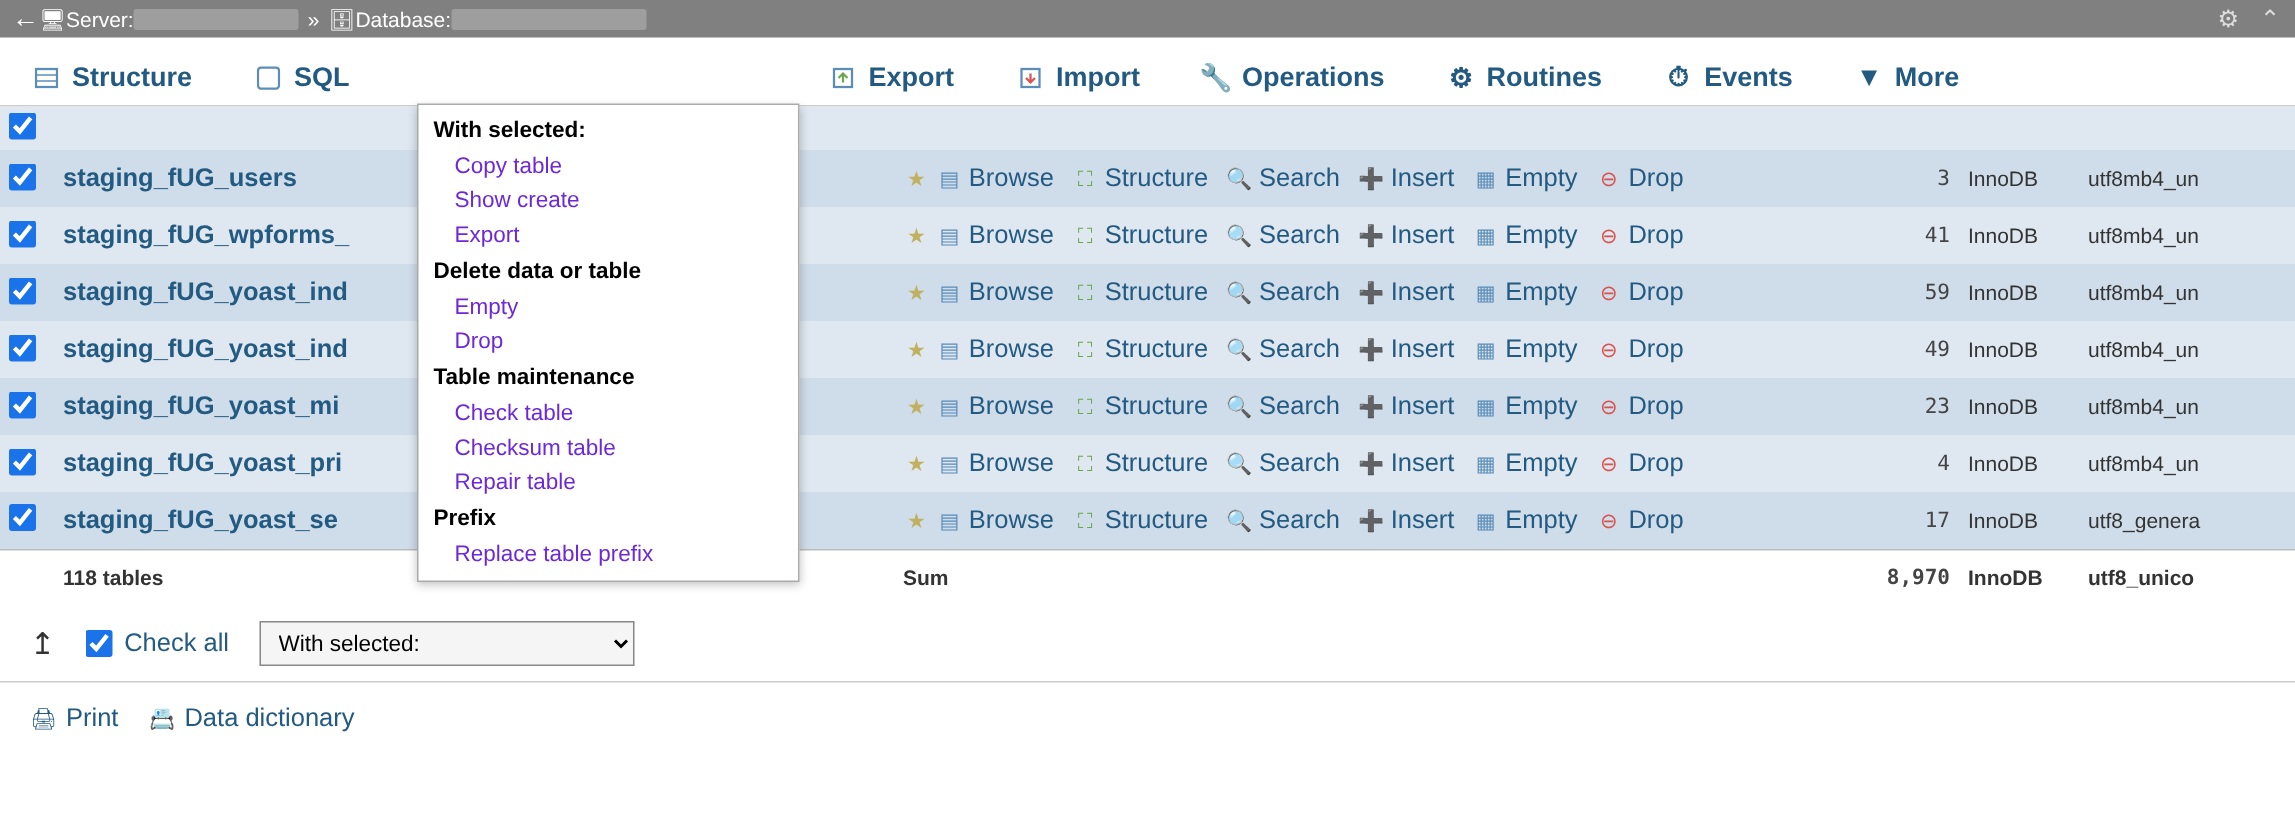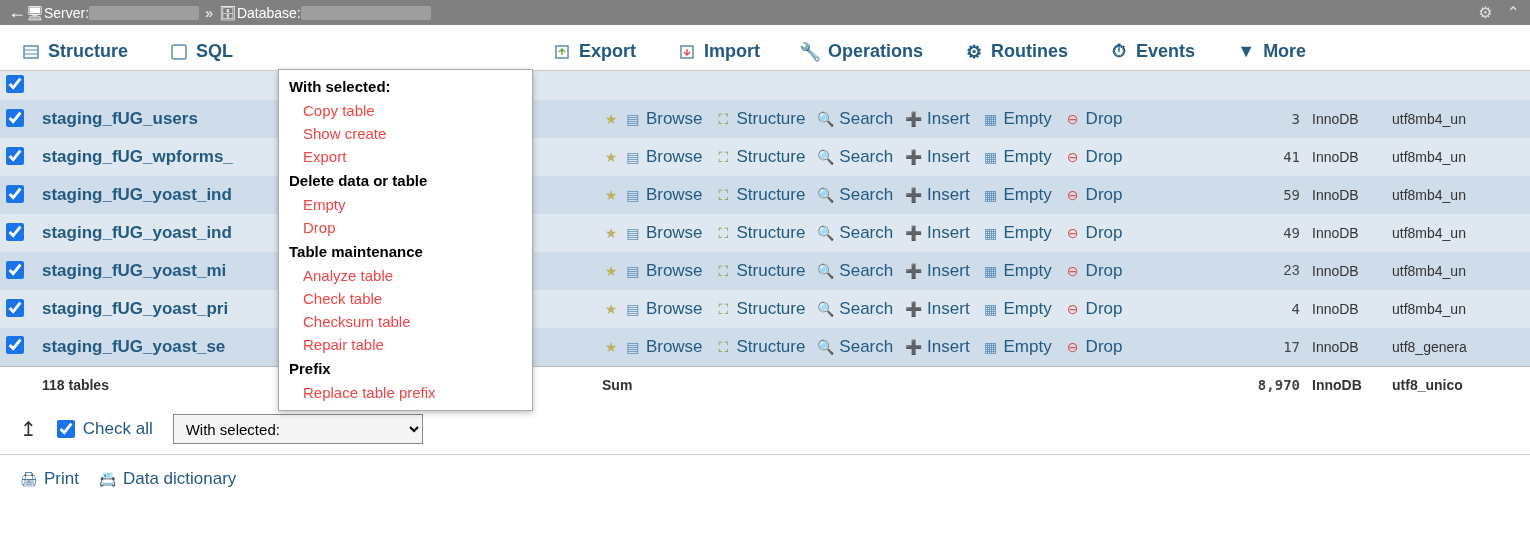--- a/index.html
+++ b/index.html
@@ -41,21 +41,21 @@
   .arrow-up { font-size:20px; }
   .checkall-lbl { color:#235a81; font-size:17px; }
   .withsel { width:250px; height:30px; border:1px solid #888; background:#f5f5f5; padding:0 8px; font-size:15px; }
 
   .footer-links { padding:14px 20px; display:flex; gap:20px; }
   .footer-links a { color:#235a81; font-size:17px; display:inline-flex; align-items:center; gap:6px;}
 
   
   .ddmenu { position:absolute; left:278px; top:-2px; width:255px; background:#fff; border:1px solid #aaa; box-shadow:0 2px 6px rgba(0,0,0,.25); z-index:50; padding:4px 0 6px 0; }
   .ddmenu .hdr { font-weight:700; padding:4px 10px; font-size:15px; color:#000;}
-  .ddmenu .item { padding:3px 10px 3px 24px; font-size:15px; color:#ef4444; cursor:pointer;}
+  .ddmenu .item { padding:3px 10px 3px 24px; font-size:15px; color:#6d28d9; cursor:pointer;}
   .ddmenu .item.sel { background:#2a7de1; color:#fff; }
 
   
   .i { display:inline-flex; width:18px; height:18px; align-items:center; justify-content:center; font-size:14px; }
   .i-star { color:#c0b060; }
   .i-browse { color:#5b8db8; }
   .i-struct { color:#6aa84f; }
   .i-search { color:#6aa84f; }
   .i-insert { color:#2a7de1; }
   .i-empty  { color:#5b8db8; }
@@ -139,21 +139,20 @@
 
   <div class="ddmenu">
     <div class="hdr">With selected:</div>
     <div class="item">Copy table</div>
     <div class="item">Show create</div>
     <div class="item">Export</div>
     <div class="hdr">Delete data or table</div>
     <div class="item">Empty</div>
     <div class="item">Drop</div>
     <div class="hdr">Table maintenance</div>
-    <div class="item">Analyze table</div>
     <div class="item">Check table</div>
     <div class="item">Checksum table</div>
     <div class="item">Repair table</div>
     <div class="hdr">Prefix</div>
     <div class="item">Replace table prefix</div>
   </div>
 
   <table class="datatable">
     <tbody id="rows-body">
         <tr style="height: 12px;">
@@ -229,21 +228,21 @@
     <td style="width:560px;"><a href="#" class="tname">staging_fUG_yoast_mi</a></td>
     <td style="width:640px;">
       <span class="i i-star">★</span>
       <a class="actlink"><span class="i i-browse">▤</span>Browse</a>
       <a class="actlink"><span class="i i-struct">⛶</span>Structure</a>
       <a class="actlink"><span class="i i-search">🔍</span>Search</a>
       <a class="actlink"><span class="i i-insert">➕</span>Insert</a>
       <a class="actlink"><span class="i i-empty">▦</span>Empty</a>
       <a class="actlink"><span class="i i-drop">⊖</span>Drop</a>
     </td>
-    <td class="rownum" style="width:70px;font-family:Liberation Mono, monospace;"><span>23</span></td>
+    <td class="rownum" style="width:70px;"><span>23</span></td>
     <td style="width:80px;"><span class="engine">InnoDB</span></td>
     <td><span class="coll">utf8mb4_un</span></td>
         </tr>
         <tr>
     <td style="width:36px;"><input type="checkbox" class="chk" checked="" style=""></td>
     <td style="width:560px;"><a href="#" class="tname">staging_fUG_yoast_pri</a></td>
     <td style="width:640px;">
       <span class="i i-star">★</span>
       <a class="actlink"><span class="i i-browse">▤</span>Browse</a>
       <a class="actlink"><span class="i i-struct">⛶</span>Structure</a>

